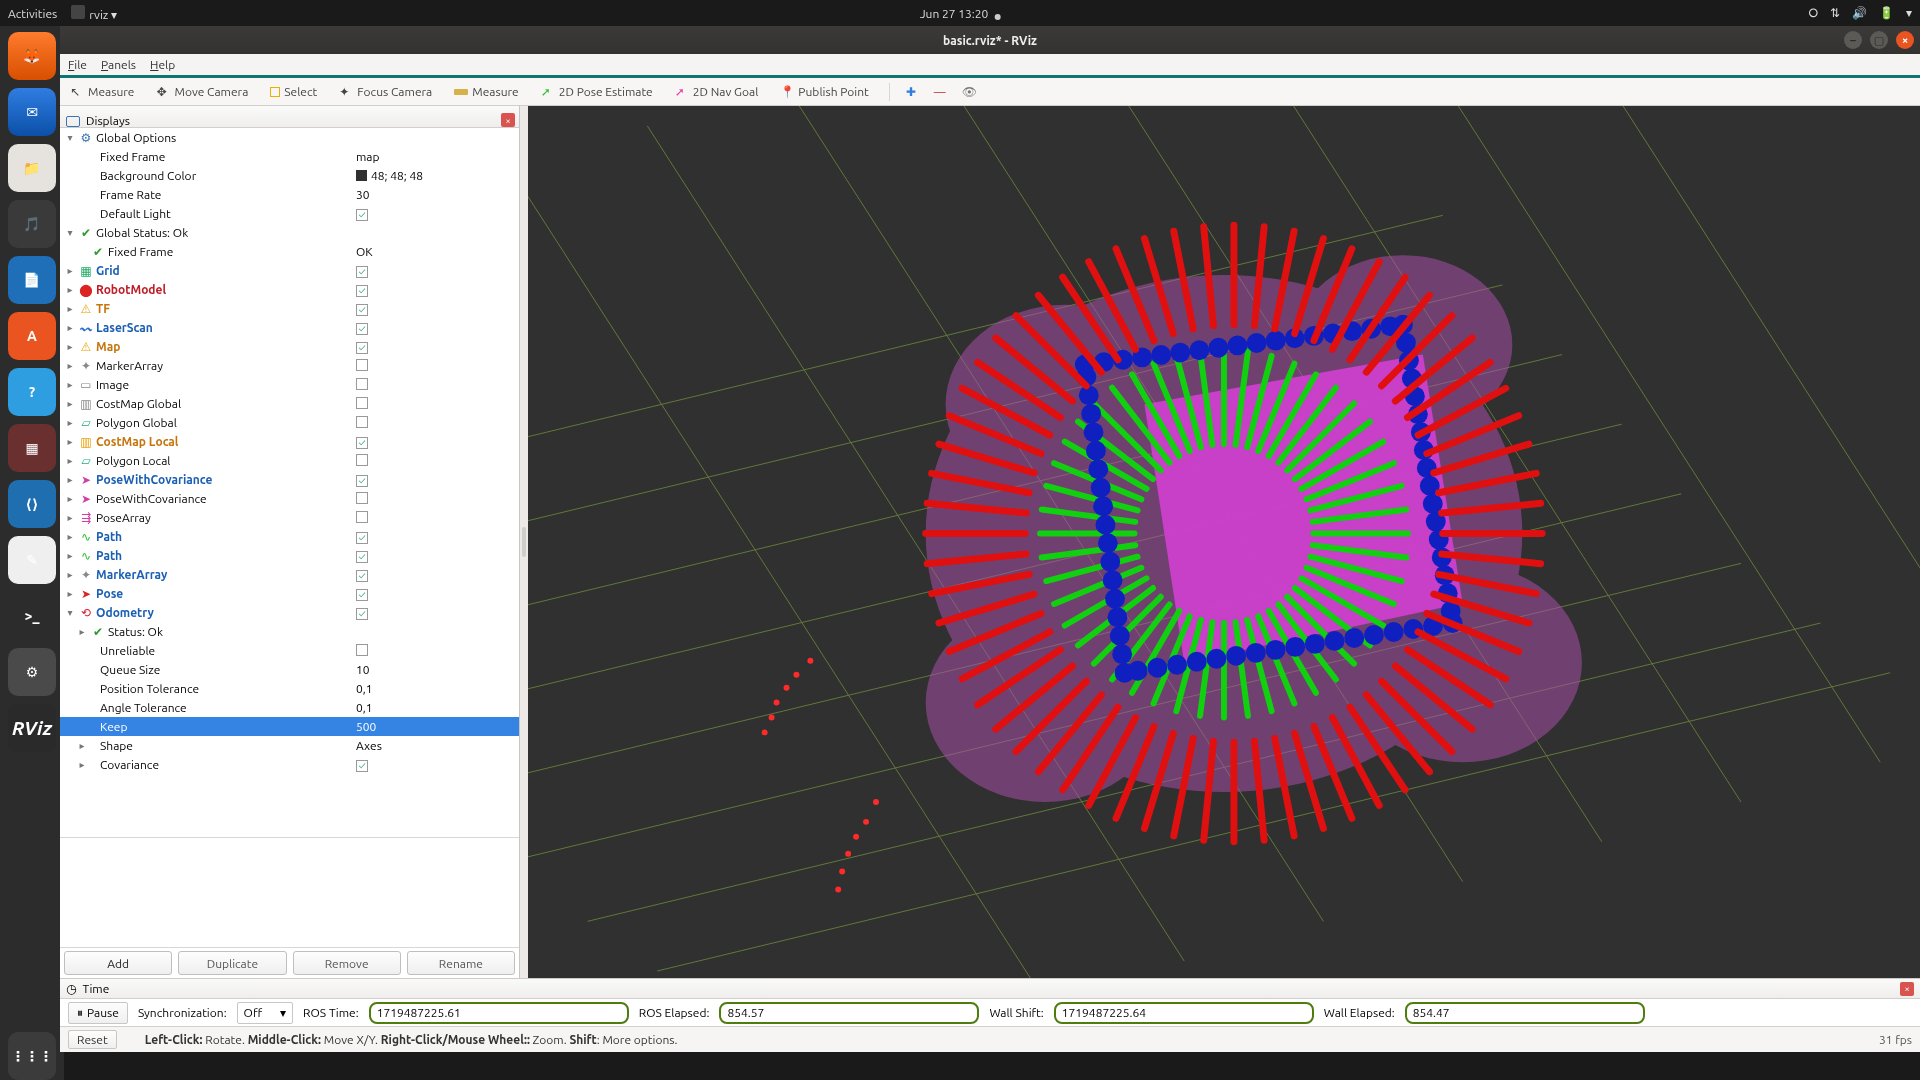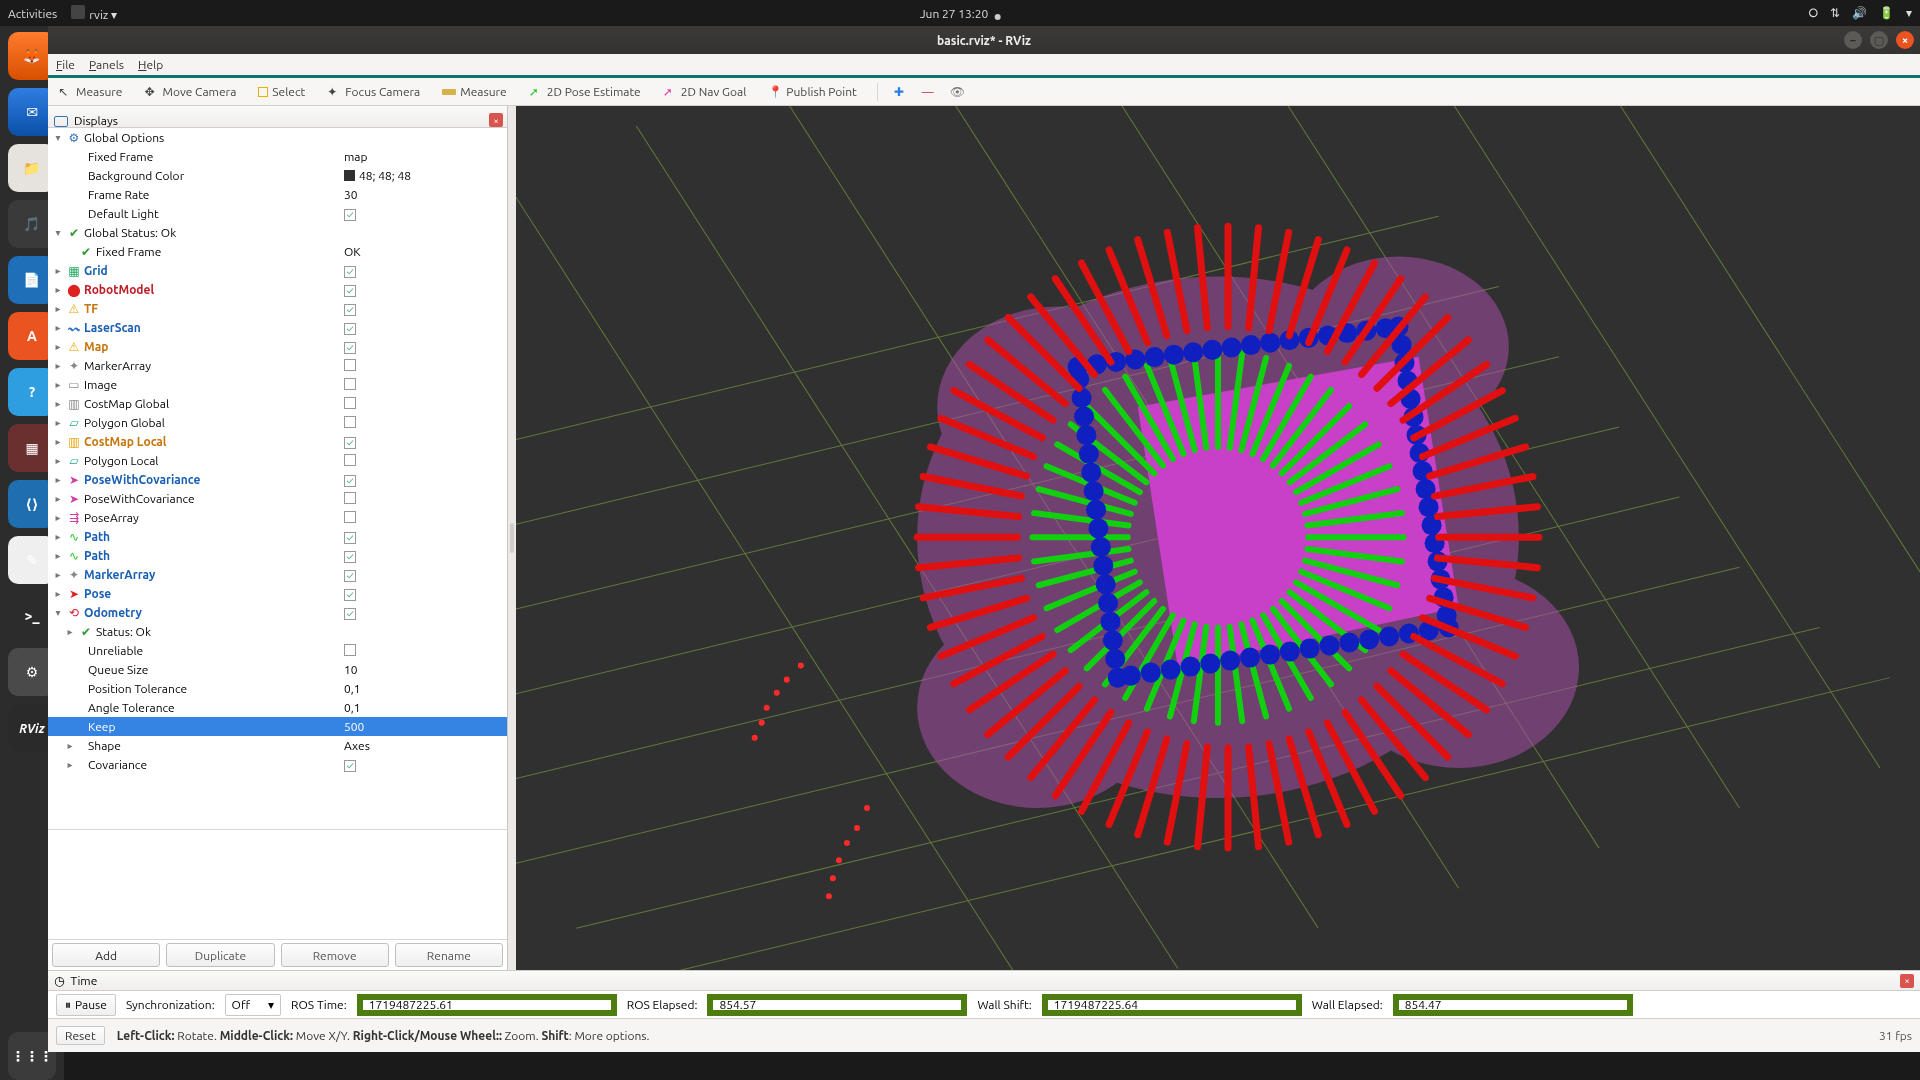--- a/index.html
+++ b/index.html
@@ -19,21 +19,21 @@
 
 .menubar{height:24px;background:#f5f4f3;display:flex;align-items:center;padding:0 8px;gap:14px;color:#333;border-bottom:3px solid #0f766e}
 .menubar .mi{cursor:pointer}
 .underline{text-decoration:underline}
 
 .toolbar{height:28px;background:#f7f6f5;display:flex;align-items:center;padding:0 6px;gap:14px;border-bottom:1px solid #d0cfcd;color:#444}
 .tbtn{display:flex;align-items:center;gap:4px;padding:2px 4px;cursor:pointer}
 .ticon{width:14px;height:14px;display:inline-block}
 .sep{width:1px;height:18px;background:#d8d7d5;margin:0 2px}
 
-.apparea{position:absolute;left:48px;top:26px;right:0;height:1026px;display:flex;flex-direction:column;background:#f0efed}
+.apparea{position:absolute;left:60px;top:26px;right:0;height:1026px;display:flex;flex-direction:column;background:#f0efed}
 .workrow{flex:1;display:flex;min-height:0}
 
 .launcher{position:absolute;left:0;top:26px;bottom:0;width:64px;background:#2c2c2c;display:flex;flex-direction:column;align-items:center;padding-top:6px;gap:8px}
 .licon{width:48px;height:48px;border-radius:10px;display:flex;align-items:center;justify-content:center;color:#fff;font-weight:700;font-size:14px}
 
 .panel-wrap{width:460px;display:flex;flex-direction:column;border-right:1px solid #c7c6c4;background:#fff}
 .panel-title{height:22px;background:linear-gradient(#fafaf9,#efeeec);border-bottom:1px solid #d0cfcd;display:flex;align-items:flex-end;padding:0 6px;gap:6px;font-weight:400;position:relative}
 .panel-title .closep{position:absolute;right:4px;width:14px;height:14px;border-radius:2px;background:#d9534f;color:#fff;font-size:10px;display:flex;align-items:center;justify-content:center;cursor:pointer}
 .tree{flex:1;overflow:auto;border-bottom:1px solid #d8d7d5}
 .row{display:flex;align-items:center;height:19px;padding-left:4px}
@@ -55,25 +55,25 @@
 
 .view3d{flex:1;background:#303030;position:relative;overflow:hidden}
 .view3d svg{position:absolute;inset:0}
 .vsplit{width:8px;background:#ece9e6;cursor:col-resize;display:flex;align-items:center;justify-content:center}
 .vsplit .grip{width:4px;height:30px;background:#cfcecb;border-radius:2px}
 
 .timepanel{height:48px;border-top:1px solid #cccbc9;display:flex;flex-direction:column}
 .timetitle{height:20px;background:linear-gradient(#fafaf9,#efeeec);border-bottom:1px solid #d0cfcd;display:flex;align-items:center;padding:0 6px;gap:6px;position:relative}
 .timetitle .closep{position:absolute;right:6px;width:14px;height:14px;border-radius:2px;background:#d9534f;color:#fff;font-size:10px;display:flex;align-items:center;justify-content:center;cursor:pointer}
 .timerow{flex:1;display:flex;align-items:center;gap:10px;padding:0 8px;background:#fff}
-.tfield{border:6px solid #4d7c0f;height:22px;padding:0 6px;background:#fff;display:flex;align-items:center;border-radius:0}
+.tfield{border:2px solid #4d7c0f;height:22px;padding:0 6px;background:#fff;display:flex;align-items:center;border-radius:8px}
 .combo{border:1px solid #c8c7c5;height:22px;border-radius:2px;background:#fff;display:flex;align-items:center;padding:0 6px;gap:18px;cursor:pointer}
 .btn-pause{border:1px solid #c8c7c5;height:22px;border-radius:2px;background:linear-gradient(#fdfdfd,#efefef);display:flex;align-items:center;padding:0 8px;gap:4px;cursor:pointer}
 
-.status{height:34px;background:#f6f5f3;border-top:1px solid #d0cfcd;display:flex;align-items:center;padding:0 8px;gap:12px;color:#333}
+.status{height:26px;background:#f6f5f3;border-top:1px solid #d0cfcd;display:flex;align-items:center;padding:0 8px;gap:28px;color:#333}
 .status .rbtn{border:1px solid #c8c7c5;border-radius:2px;padding:2px 8px;background:linear-gradient(#fdfdfd,#efefef);cursor:pointer}
 .status .fps{margin-left:auto;color:#555}
 b{font-weight:700}
 </style>
 </head>
 <body>
 
 <div class="topbar">
   <span>Activities</span>
   <span><span style="display:inline-block;width:14px;height:14px;background:#444;border-radius:2px;margin-right:4px"></span><span>rviz ▾</span></span>
@@ -97,21 +97,21 @@
     <div class="licon" style="background: rgb(230, 227, 223);">📁</div>
     <div class="licon" style="background: rgb(58, 58, 58);">🎵</div>
     <div class="licon" style="background: rgb(30, 111, 184);">📄</div>
     <div class="licon" style="background: rgb(233, 84, 32);">A</div>
     <div class="licon" style="background: rgb(47, 158, 224);">?</div>
     <div class="licon" style="background: rgb(106, 48, 48);">▦</div>
     <div class="licon" style="background: rgb(31, 111, 176);">⟨⟩</div>
     <div class="licon" style="background: rgb(239, 239, 239);">✎</div>
     <div class="licon" style="background: rgb(44, 44, 44);">&gt;_</div>
     <div class="licon" style="background: rgb(74, 74, 74);">⚙</div>
-    <div class="licon" style="background: rgb(42, 42, 42); font-size: 12px; font-weight: 700; color: rgb(255, 255, 255); font-style: italic;">RViz</div>
+    <div class="licon" style="background: rgb(42, 42, 42); font-size: 19px; font-weight: 700; color: rgb(255, 255, 255); font-style: italic;">RViz</div>
   <div style="flex:1"></div>
   <div class="licon" style="background:#3b3b3b">⋮⋮⋮</div>
 </div>
 
 <div class="apparea">
   <div class="titlebar">
     <span>basic.rviz* - RViz</span>
     <div class="winctrl">
       <div class="winbtn wmin">–</div>
       <div class="winbtn wmax">▢</div>

